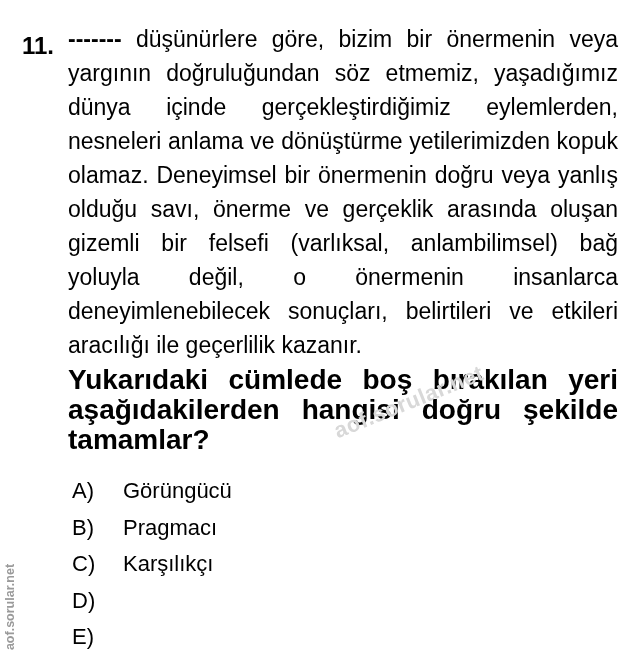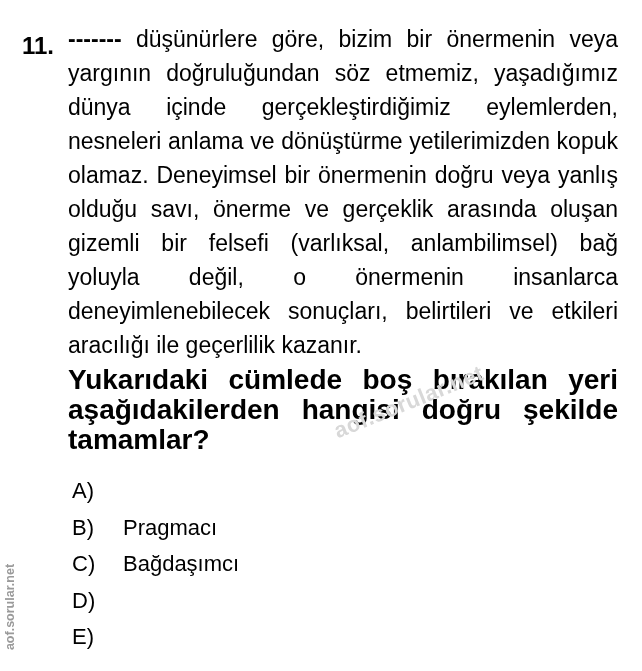--- a/index.html
+++ b/index.html
@@ -107,28 +107,29 @@
 
 <div class="question-number">11.</div>
 
 <div class="question-body"><span class="blank">-------</span><span> düşünürlere göre, bizim bir önermenin veya yargının doğruluğundan söz etmemiz, yaşadığımız dünya içinde gerçekleştirdiğimiz eylemlerden, nesneleri anlama ve dönüştürme yetilerimizden kopuk olamaz. Deneyimsel bir önermenin doğru veya yanlış olduğu savı, önerme ve gerçeklik arasında oluşan gizemli bir felsefi (varlıksal, anlambilimsel) bağ yoluyla değil, o önermenin insanlarca deneyimlenebilecek sonuçları, belirtileri ve etkileri aracılığı ile geçerlilik kazanır.</span></div>
 
 <div class="question-prompt">Yukarıdaki cümlede boş bırakılan yeri aşağıdakilerden hangisi doğru şekilde tamamlar?</div>
 
 <ul class="options">
   <li class="option">
     <span class="option-letter">A)</span>
+    <span class="option-text">Görüngücü</span>
   </li>
   <li class="option">
     <span class="option-letter">B)</span>
     <span class="option-text">Pragmacı</span>
   </li>
   <li class="option">
     <span class="option-letter">C)</span>
-    <span class="option-text">Bağdaşımcı</span>
+    <span class="option-text">Karşılıkçı</span>
   </li>
   <li class="option">
     <span class="option-letter">D)</span>
   </li>
   <li class="option">
     <span class="option-letter">E)</span>
   </li>
 </ul>
 
 <div class="watermark-diagonal">aof.sorular.net</div>

